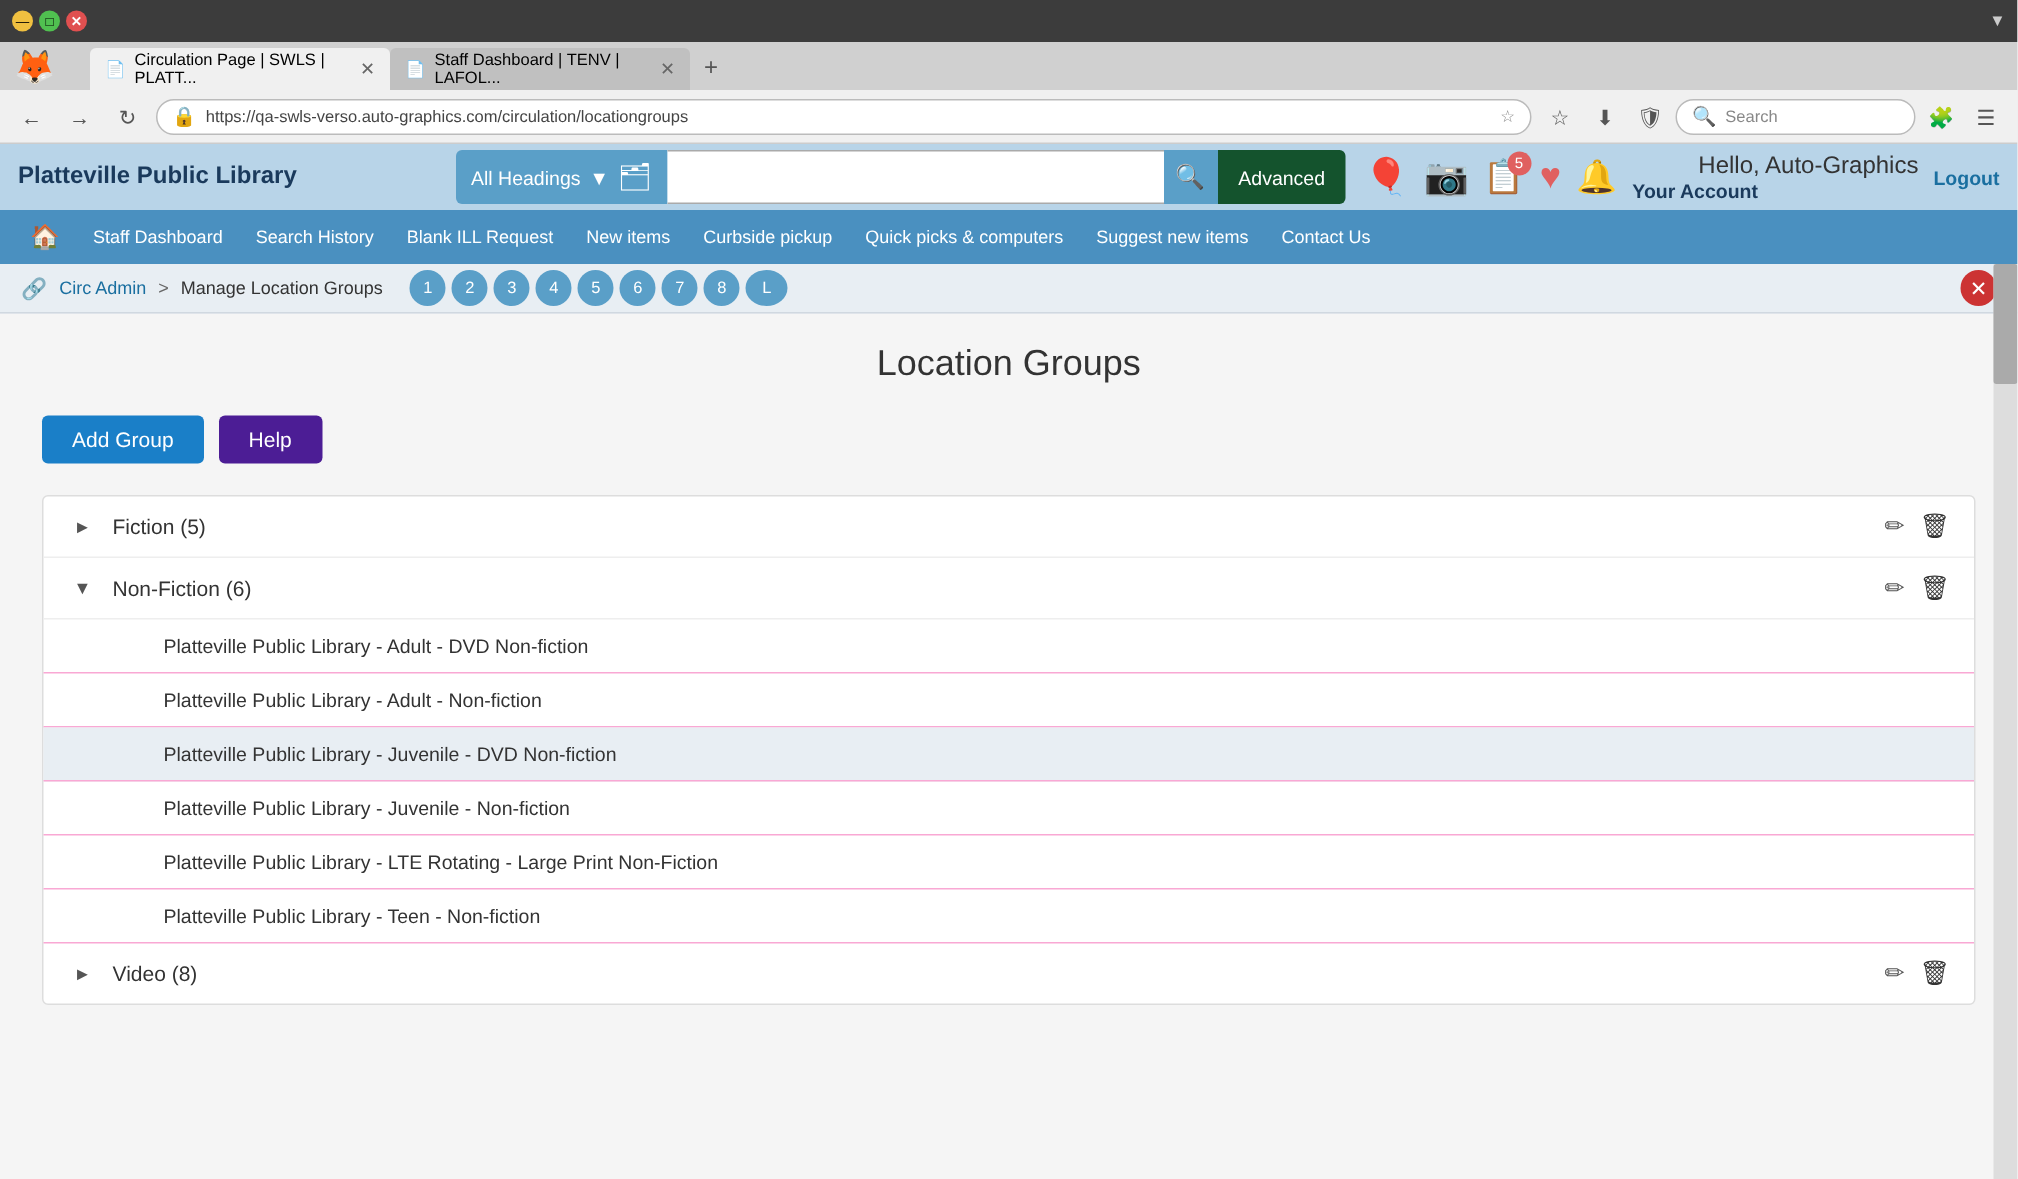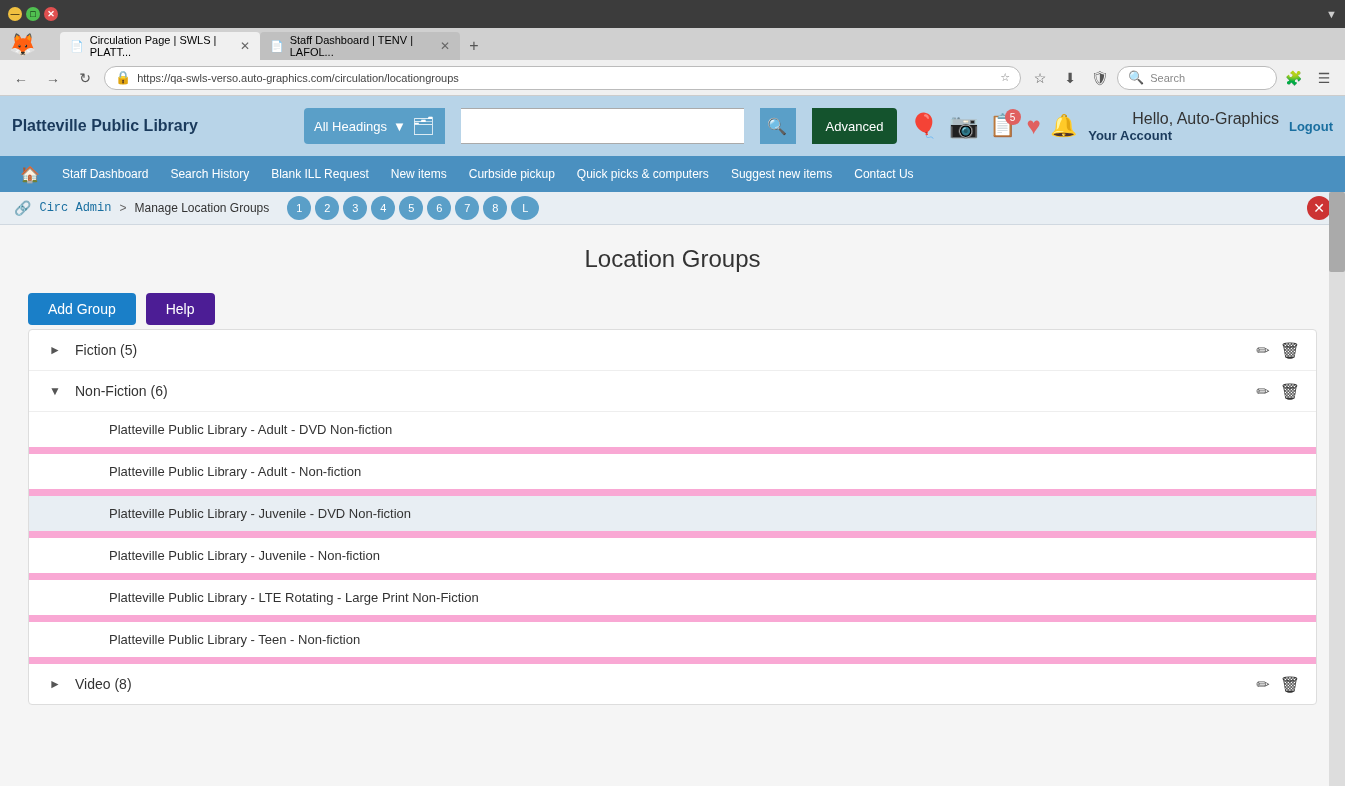--- a/index.html
+++ b/index.html
@@ -25,23 +25,23 @@
     .tab-new { width: 28px; height: 28px; display: flex; align-items: center; justify-content: center; font-size: 16px; color: #555; cursor: pointer; }
 
     
     .nav-bar { background: #f0f0f0; height: 36px; display: flex; align-items: center; padding: 0 8px; gap: 6px; border-bottom: 1px solid #ccc; }
     .nav-btn { width: 26px; height: 26px; display: flex; align-items: center; justify-content: center; border-radius: 50%; cursor: pointer; font-size: 14px; color: #555; border: none; background: transparent; }
     .url-bar { flex: 1; height: 24px; border: 1px solid #bbb; border-radius: 12px; background: #fff; display: flex; align-items: center; padding: 0 10px; font-size: 11px; color: #333; gap: 6px; }
     .url-text { flex: 1; font-size: 11px; color: #444; }
     .nav-right { display: flex; align-items: center; gap: 4px; }
 
     
-    .app-header { background: #b8d4e8; height: 60px; display: flex; align-items: center; padding: 0 12px; gap: 12px; }
+    .app-header { background: #b8d4e8; height: 44px; display: flex; align-items: center; padding: 0 12px; gap: 12px; }
     .app-title { font-size: 16px; font-weight: bold; color: #1a3a5c; flex: none; width: 280px; }
-    .search-area { display: flex; align-items: center; gap: 16px; flex: 1; max-width: 620px; }
+    .search-area { display: flex; align-items: center; gap: 0; flex: 1; max-width: 620px; }
     .search-dropdown { background: #5a9fc8; color: #fff; border: none; height: 36px; padding: 0 10px; border-radius: 4px 0 0 4px; font-size: 13px; display: flex; align-items: center; gap: 6px; cursor: pointer; min-width: 140px; }
     .stack-icon { font-size: 18px; }
     .search-input { flex: 1; height: 36px; border: 1px solid #aaa; border-left: none; border-right: none; padding: 0 8px; font-size: 13px; }
     .search-btn { width: 36px; height: 36px; background: #5a9fc8; border: none; cursor: pointer; display: flex; align-items: center; justify-content: center; color: #fff; font-size: 16px; }
     .advanced-btn { height: 36px; background: #14532d; color: #fff; border: none; border-radius: 0 4px 4px 0; padding: 0 14px; font-size: 13px; cursor: pointer; }
     .header-icons { display: flex; align-items: center; gap: 10px; margin-left: auto; }
     .header-icon { display: flex; flex-direction: column; align-items: center; cursor: pointer; position: relative; }
     .badge { position: absolute; top: -4px; right: -4px; background: #e06060; color: #fff; border-radius: 50%; width: 16px; height: 16px; font-size: 10px; display: flex; align-items: center; justify-content: center; }
     .heart-icon { font-size: 24px; color: #e06060; position: relative; }
     .bell-icon { font-size: 22px; color: #555; }
@@ -50,44 +50,44 @@
     
     .nav-menu { background: #4a90c0; height: 36px; display: flex; align-items: center; padding: 0 10px; gap: 2px; }
     .nav-menu-item { color: #fff; padding: 6px 10px; font-size: 12px; cursor: pointer; border-radius: 4px; white-space: nowrap; }
     .nav-home { font-size: 16px; }
 
     
     .content-area { background: #f5f5f5; flex: 1; overflow: hidden; position: relative; }
 
     
     .breadcrumb-bar { background: #e8eef3; border-bottom: 1px solid #d0d8e0; padding: 4px 14px; display: flex; align-items: center; gap: 8px; }
-    .breadcrumb-link { font-size: 12px; color: #1a6fa0; cursor: pointer; font-family: Liberation Mono, monospace; }
+    .breadcrumb-link { font-size: 12px; color: #1a6fa0; cursor: pointer; }
     .breadcrumb-sep { font-size: 12px; color: #666; }
     .breadcrumb-current { font-size: 12px; color: #333; }
     .pagination { display: flex; gap: 4px; margin-left: 10px; }
     .page-btn { width: 24px; height: 24px; border-radius: 50%; background: #5a9fc8; color: #fff; border: none; font-size: 11px; cursor: pointer; display: flex; align-items: center; justify-content: center; }
     .page-btn.letter { width: 28px; }
     .close-x { margin-left: auto; width: 24px; height: 24px; background: #cc3333; color: #fff; border: none; border-radius: 50%; cursor: pointer; font-size: 14px; display: flex; align-items: center; justify-content: center; }
 
     
     .main-content { padding: 20px; }
     .page-title { text-align: center; font-size: 24px; font-weight: normal; color: #333; margin-bottom: 20px; }
-    .action-buttons { display: flex; gap: 10px; margin-bottom: 4px; margin-left: 8px; }
+    .action-buttons { display: flex; gap: 10px; margin-bottom: 21px; margin-left: 8px; }
     .btn-add { background: #1a7fc8; color: #fff; border: none; border-radius: 4px; padding: 8px 20px; font-size: 14px; cursor: pointer; }
     .btn-help { background: #4c1d95; color: #fff; border: none; border-radius: 4px; padding: 8px 20px; font-size: 14px; cursor: pointer; }
 
     
     .groups-container { background: #fff; border: 1px solid #ddd; border-radius: 4px; margin: 0 8px; }
     .group-row { border-bottom: 1px solid #eee; padding: 10px 16px; display: flex; align-items: center; gap: 10px; }
     .group-row:last-child { border-bottom: none; }
     .toggle-btn { width: 20px; height: 20px; display: flex; align-items: center; justify-content: center; cursor: pointer; color: #555; font-size: 12px; }
     .group-name { font-size: 14px; color: #333; flex: 1; }
     .edit-icon { cursor: pointer; color: #555; font-size: 16px; }
     .delete-icon { cursor: pointer; color: #333; font-size: 16px; }
-    .sub-item-row { padding: 10px 16px 10px 80px; border-bottom: 7px solid #f9a8d4; }
+    .sub-item-row { padding: 10px 16px 10px 80px; border-bottom: 1px solid #f9a8d4; }
     .sub-item-row:last-child { border-bottom: none; }
     .sub-item-row.highlighted { background: #e8eef3; }
     .sub-item-text { font-size: 13px; color: #333; }
 
     
     .scrollbar-area { position: absolute; right: 0; top: 0; bottom: 0; width: 16px; background: #ddd; }
     .scrollbar-thumb { position: absolute; top: 0; right: 0; width: 16px; height: 80px; background: #aaa; border-radius: 2px; }
   </style>
 </head>
 <body>

